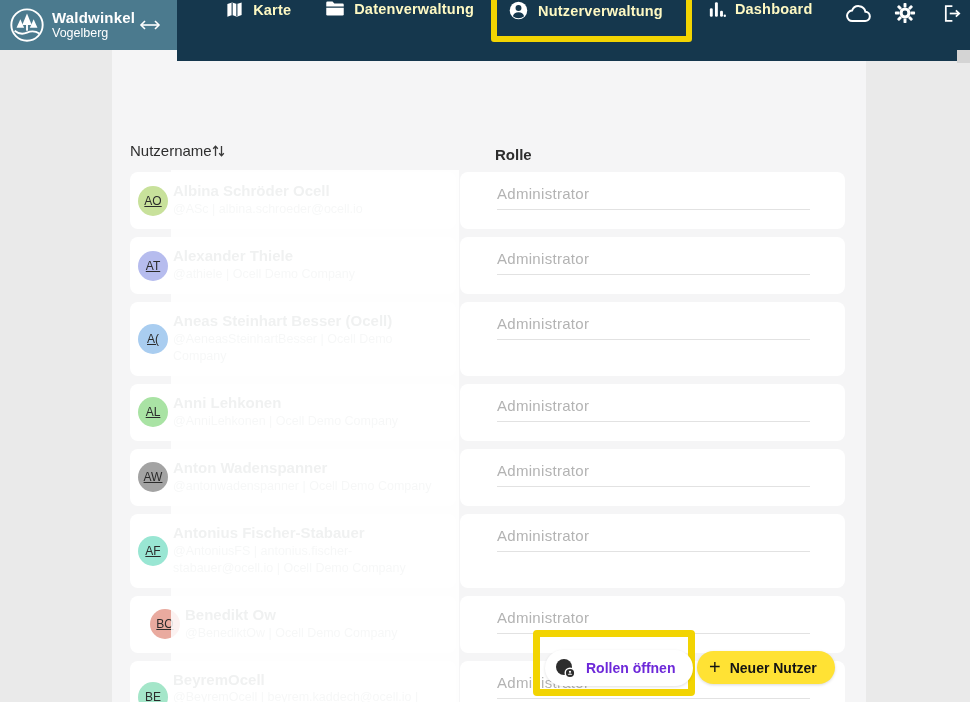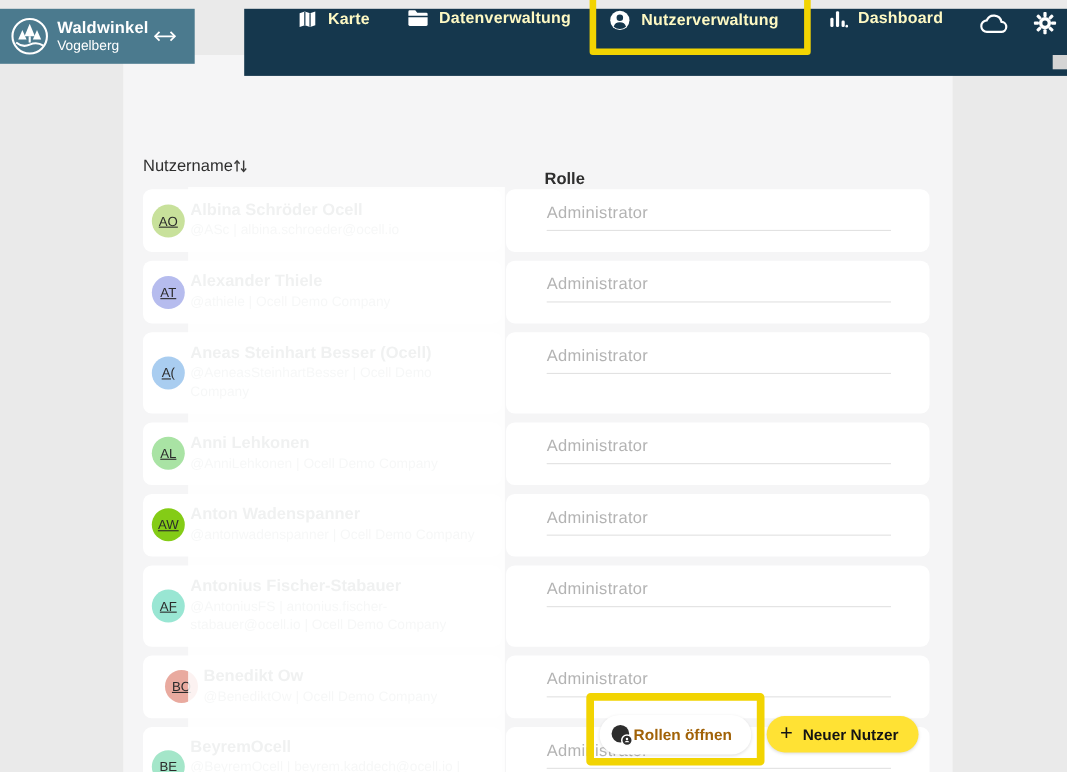--- a/index.html
+++ b/index.html
@@ -2,21 +2,21 @@
 <html><head>
 <meta charset="utf-8">
 <style>
   * { box-sizing: border-box; margin: 0; padding: 0; }
   html,body { width:970px; height:702px; }
   body { font-family:"Liberation Sans", sans-serif; background:#eaeaea; }
   .page { position:relative; width:970px; height:702px; overflow:hidden; background:#eaeaea; }
   .content-bg { position:absolute; left:112px; top:50px; width:754px; height:652px; background:#f5f5f6; }
 
   
-  .header { position:absolute; left:0; top:8px; width:970px; height:50px; display:flex; z-index:10;gap:45px; }
+  .header { position:absolute; left:0; top:0; width:970px; height:50px; display:flex; z-index:10; }
   .header-left { width:265px; height:50px; background:#4b7a8e; display:flex; align-items:center; padding:0 12px 0 8px; color:#fff; }
   .logo-svg { width:38px; height:38px; flex:0 0 auto; }
   .title-block { margin-left:6px; line-height:1.15; }
   .app-title { font-size:15px; font-weight:700; letter-spacing:.2px; }
   .app-subtitle { font-size:12.5px; font-weight:400; }
   .collapse { margin-left:auto; width:30px; height:30px; display:flex; align-items:center; justify-content:center; cursor:pointer; }
   .header-right { flex:1; height:61px; background:#15374d; display:flex; align-items:flex-start; color:#fef9c3; padding-left:48px; }
   .nav-item { display:flex; align-items:center; gap:9px; font-size:14.5px; font-weight:700; letter-spacing:.2px; margin-right:34px; cursor:pointer; white-space:nowrap; }
   .nav-item svg { display:block; }
   .nav-hl-wrap { position:relative; margin-right:34px; }
@@ -26,42 +26,42 @@
   .icon-btn { width:26px; height:26px; display:flex; align-items:center; justify-content:center; cursor:pointer; }
 
   
   .search-bar { position:absolute; left:130px; top:67px; width:715px; height:48px; background:#fff; border-radius:24px; display:flex; align-items:center; padding:0 18px; z-index:3; }
   .search-input { border:none; outline:none; flex:1; margin-left:12px; font-size:15px; color:#444; background:transparent; font-family:"Liberation Sans",sans-serif; }
   .search-input::placeholder { color:#a9a9a9; }
 
   
   .thead { position:absolute; left:130px; top:142px; width:715px; height:22px; z-index:3; }
   .th-name { position:absolute; left:0; top:0; font-size:15px; font-weight:400; color:#2e2e2e; display:flex; align-items:center; gap:0;justify-content:center; }
-  .th-role { position:absolute; left:365px; top:12px; font-size:15px; font-weight:700; color:#2e2e2e; }
+  .th-role { position:absolute; left:365px; top:4px; font-size:15px; font-weight:700; color:#2e2e2e; }
   .sort-icon { display:flex; cursor:pointer; }
 
   
   .rows { position:absolute; left:130px; top:172px; width:715px; z-index:2; display:flex; flex-direction:column; gap:8px; }
   .row { display:flex; gap:4px; }
   .user-card { width:326px; background:#fff; border-radius:8px; display:flex; align-items:center; padding:10px 10px 10px 8px; cursor:pointer; }
   .avatar { width:30px; height:30px; border-radius:50%; flex:0 0 auto; display:flex; align-items:center; justify-content:center; font-size:12px; color:#2b2b2b;text-decoration:underline; }
   .uinfo { margin-left:5px; min-width:0; }
   .uname { font-size:15px; font-weight:700; color:#97a1a1; line-height:1.25; white-space:nowrap; overflow:hidden; }
   .uhandle { font-size:12.5px; color:#c3caca; line-height:1.4; }
   .role-card { flex:1; background:#fff; border-radius:8px; padding:13px 35px 10px 37px; min-height:57px; }
   .role-select { cursor:pointer; }
   .role-value { font-size:15px; color:#b3b3b3; letter-spacing:.3px; }
   .role-underline { margin-top:7px; width:313px; height:1px; background:#e2e2e2; }
 
   
   .wash { position:absolute; left:171px; top:170px; width:288px; height:532px; background:rgba(255,255,255,0.85); z-index:4; pointer-events:none; }
 
   
   .roles-highlight { position:absolute; left:533px; top:630px; width:162px; height:66px; border:7px solid #f2d402; border-radius:4px; z-index:20; pointer-events:none; }
-  .rollen-btn { position:absolute; left:545px; top:650px; height:36px; padding:0 18px 0 10px; background:#fff; border:none; border-radius:18px; display:flex; align-items:center; gap:0; font-size:14px; font-weight:700; color:#a16207; z-index:21; cursor:pointer; box-shadow:0 1px 3px rgba(0,0,0,.12); font-family:"Liberation Sans",sans-serif; }
+  .rollen-btn { position:absolute; left:545px; top:650px; height:36px; padding:0 18px 0 10px; background:#fff; border:none; border-radius:18px; display:flex; align-items:center; gap:10px; font-size:14px; font-weight:700; color:#6d28d9; z-index:21; cursor:pointer; box-shadow:0 1px 3px rgba(0,0,0,.12); font-family:"Liberation Sans",sans-serif; }
   .neuer-btn { position:absolute; left:697px; top:651px; height:33px; padding:0 18px 0 12px; background:#ffe234; border:none; border-radius:17px; display:flex; align-items:center; gap:9px; font-size:14px; font-weight:700; color:#141414; z-index:21; cursor:pointer; box-shadow:0 1px 3px rgba(0,0,0,.15); font-family:"Liberation Sans",sans-serif; }
   .plus-glyph { font-size:20px; font-weight:400; line-height:1; margin-top:-2px; }
   .scroll-corner { position:absolute; right:0; top:50px; width:13px; height:13px; background:#d4d4d4; z-index:11; }
 </style>
 </head>
 <body>
 
 <div class="page">
   <div class="content-bg"></div>
 
@@ -239,21 +239,21 @@
       <div class="role-card">
         <div class="role-select">
           <div class="role-value">Administrator</div>
           <div class="role-underline"></div>
         </div>
       </div>
     </div>
 
     <div class="row">
       <div class="user-card">
-        <div class="avatar" style="background: #84cc16;">AW</div>
+        <div class="avatar" style="background: #a3a3a3;">AW</div>
         <div class="uinfo">
           <div class="uname">Anton Wadenspanner</div>
           <div class="uhandle">@antonwadenspanner | Ocell Demo Company</div>
         </div>
       </div>
       <div class="role-card">
         <div class="role-select">
           <div class="role-value">Administrator</div>
           <div class="role-underline"></div>
         </div>

